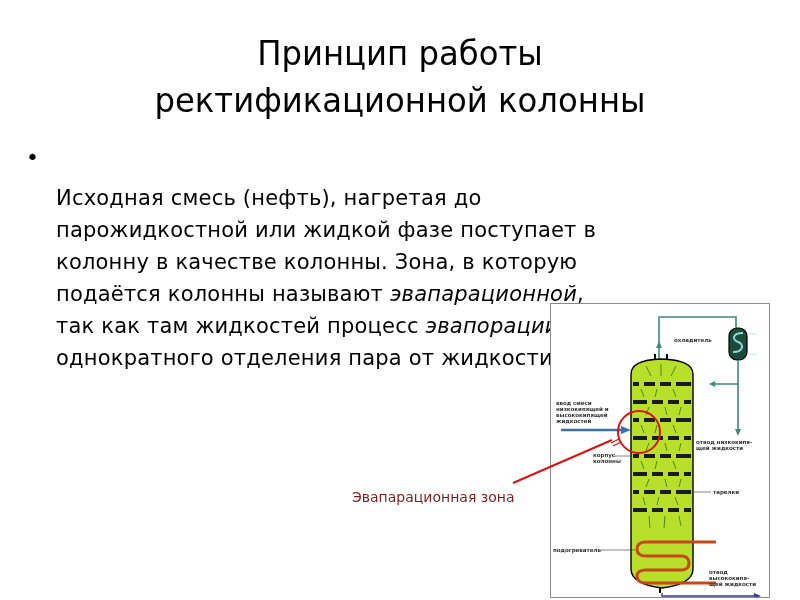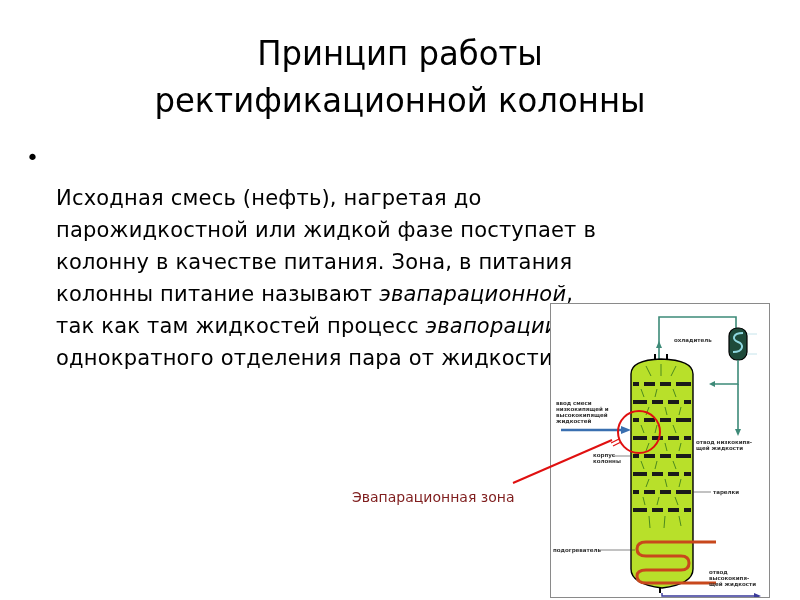--- a/index.html
+++ b/index.html
@@ -26,22 +26,22 @@
 <div class="title">
   <div>Принцип работы</div>
   <div>ректификационной колонны</div>
 </div>
 
 <div class="bullet-wrap">
   <span class="bullet-dot">•</span>
   <div class="body-text">
     <div>Исходная смесь (нефть), нагретая до</div>
     <div>парожидкостной или жидкой фазе поступает в</div>
-    <div>колонну в качестве питания. Зона, в питания</div>
-    <div><span>колонны питание называют </span><span class="em">эвапарационной</span><span>,</span></div>
+    <div>колонну в качестве колонны. Зона, в которую</div>
+    <div><span>подаётся колонны называют </span><span class="em">эвапарационной</span><span>,</span></div>
     <div><span>так как там жидкостей процесс </span><span class="em">эвапорации</span></div>
     <div>однократного отделения пара от жидкости.</div>
   </div>
 </div>
 
 <svg class="red-line" width="800" height="600" style="left:0;top:0;pointer-events:none;z-index:3;">
   <line x1="513" y1="483" x2="612" y2="440" stroke="#e01010" stroke-width="2"></line>
 </svg>
 
 <div class="caption">Эвапарационная зона</div>

